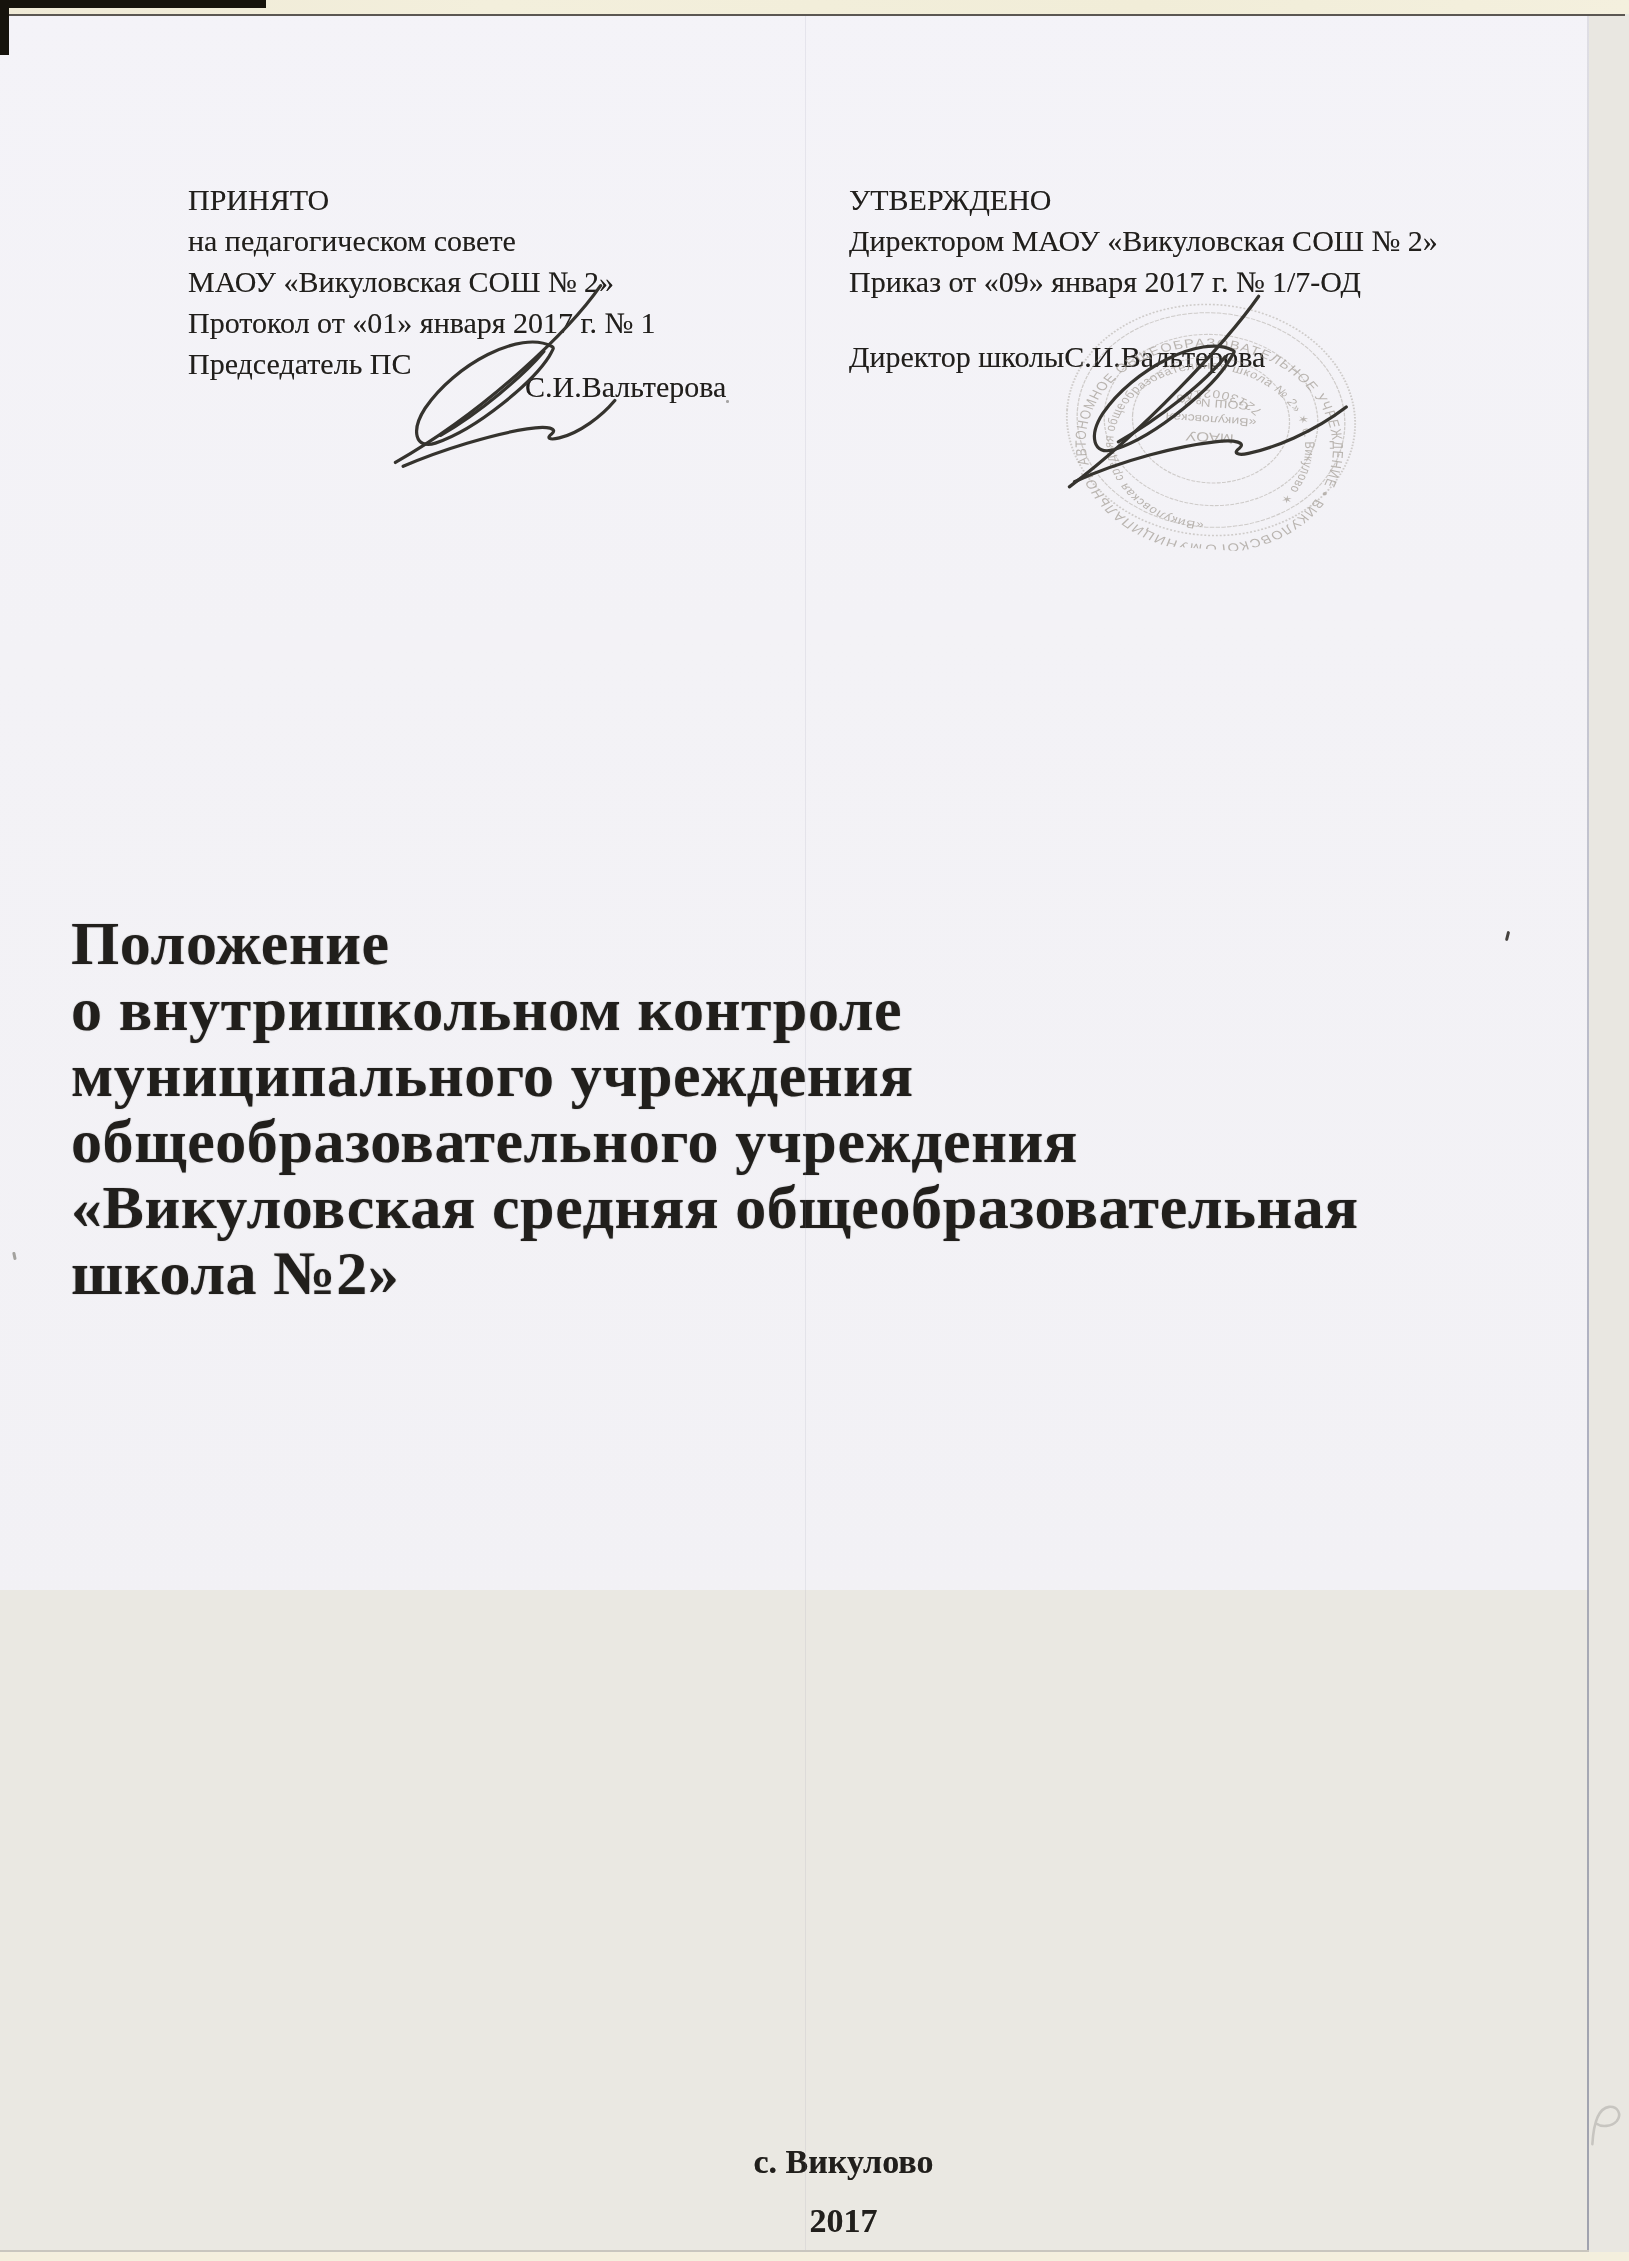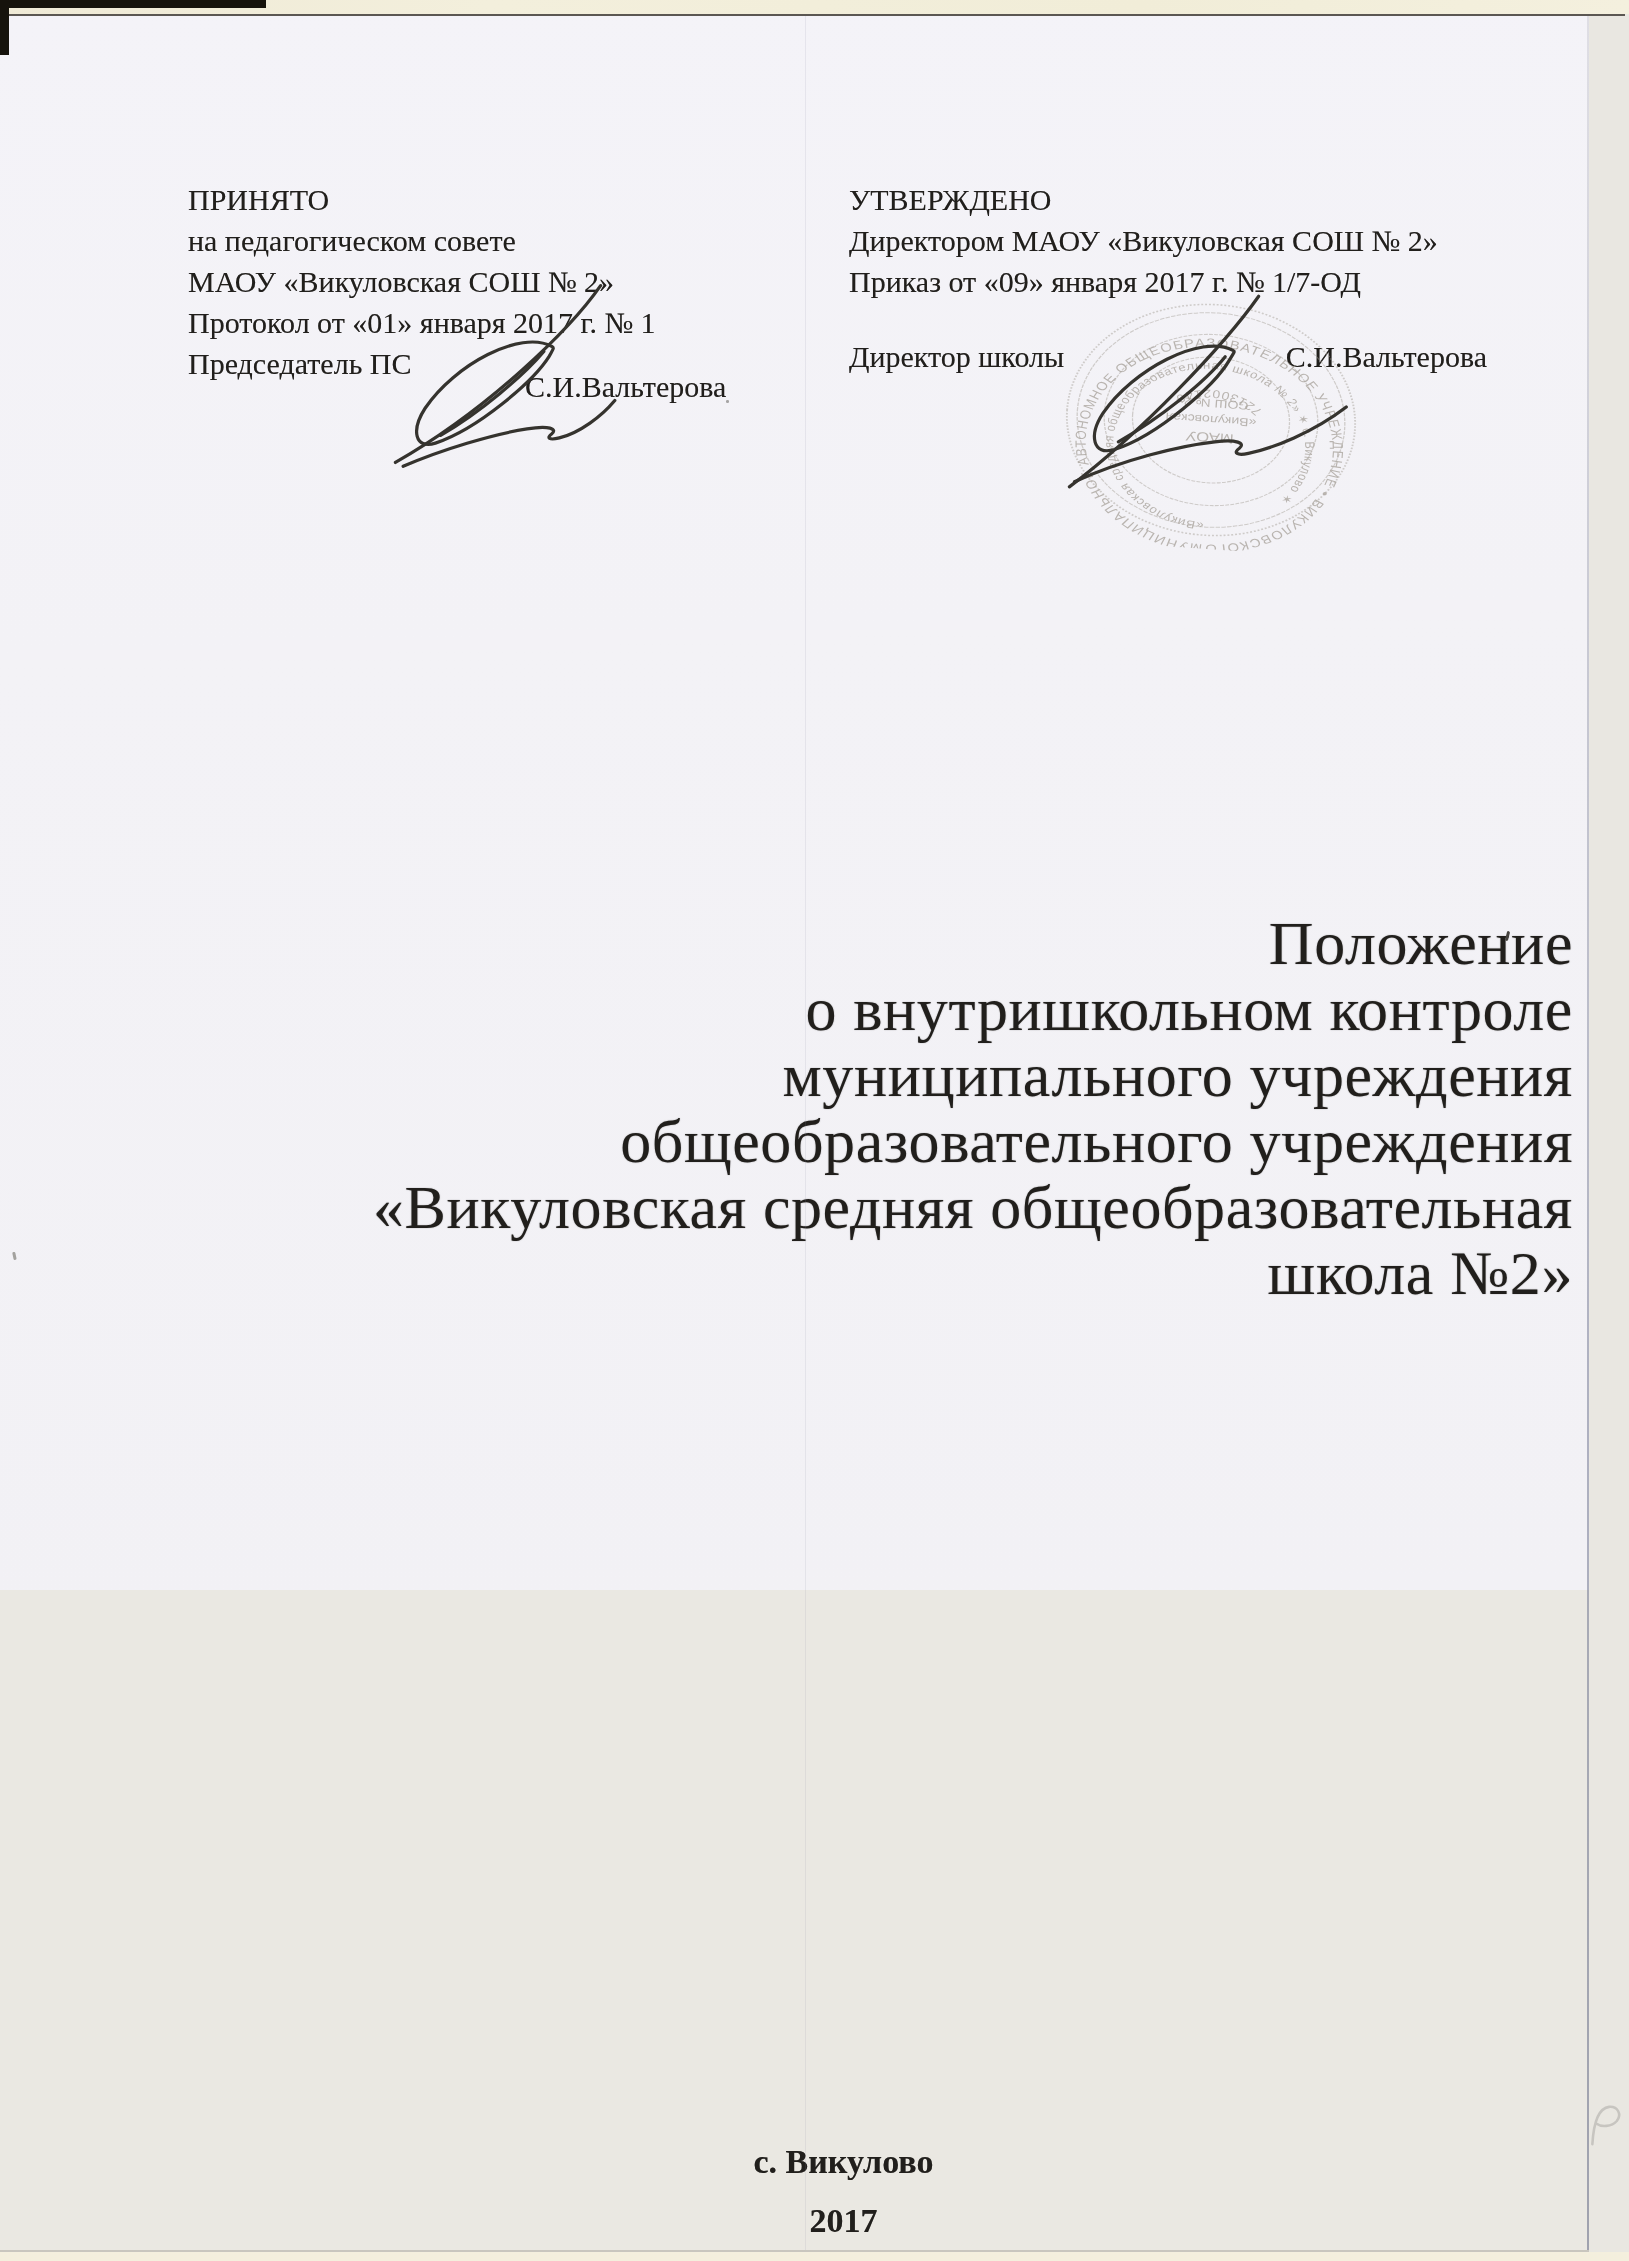--- a/index.html
+++ b/index.html
@@ -71,21 +71,21 @@
 
   
   .hdr-line {
     font-size: 30px; line-height: 41px; white-space: nowrap;
     text-shadow: 0 0 0.6px rgba(30,28,24,.45);
   }
   .accepted-block { position: absolute; left: 188px; top: 179px; }
   .approved-block { position: absolute; left: 849px; top: 179px; }
   .approved-role-row {
     position: absolute; left: 849px; top: 336px; width: 638px;
-    display: flex; justify-content: space-between;
+    display: flex; 
   }
   .left-signer {
     position: absolute; left: 525px; top: 366px;
   }
 
   
   .sig { position: absolute; }
   .sig path {
     fill: none; stroke: #35332e; stroke-width: 5;
     stroke-linecap: round; stroke-linejoin: round;
@@ -99,22 +99,22 @@
   }
   .stamp circle { fill: none; stroke: #a49e96; }
   .stamp text {
     fill: #9d978f;
     font-family: "Liberation Sans", "DejaVu Sans", sans-serif;
   }
 
   
   .title-block {
     position: absolute; left: 71px; top: 910px; width: 1502px;
-    text-align: right;
-    font-weight: normal;
+    text-align: left;
+    font-weight: bold;
     font-size: 62px; line-height: 66px;
     letter-spacing: 0.6px;
     text-shadow: 0 0 1.3px rgba(28,26,22,.4);
     white-space: nowrap;
   }
 
   
   .footer-block {
     position: absolute; left: 0; top: 2132px; width: 1687px;
     text-align: center; font-weight: bold;

